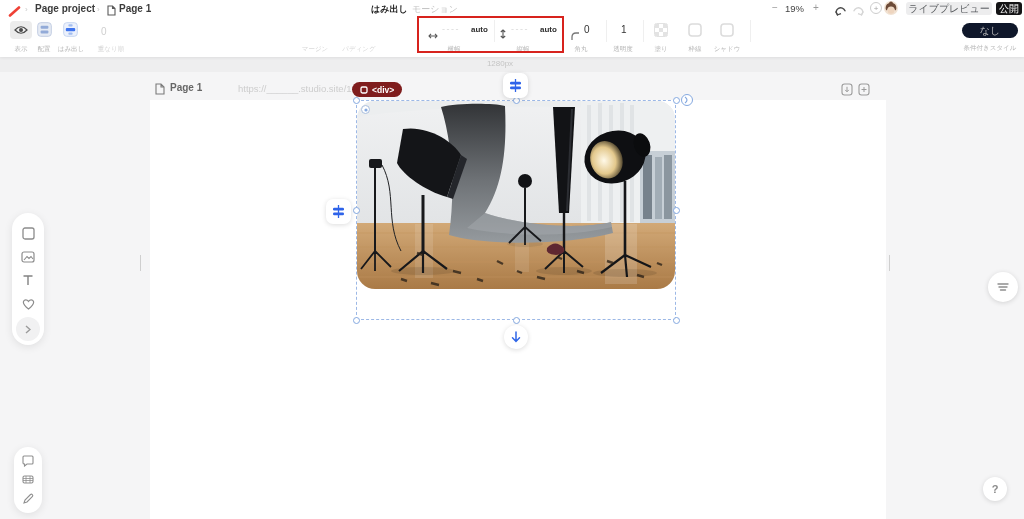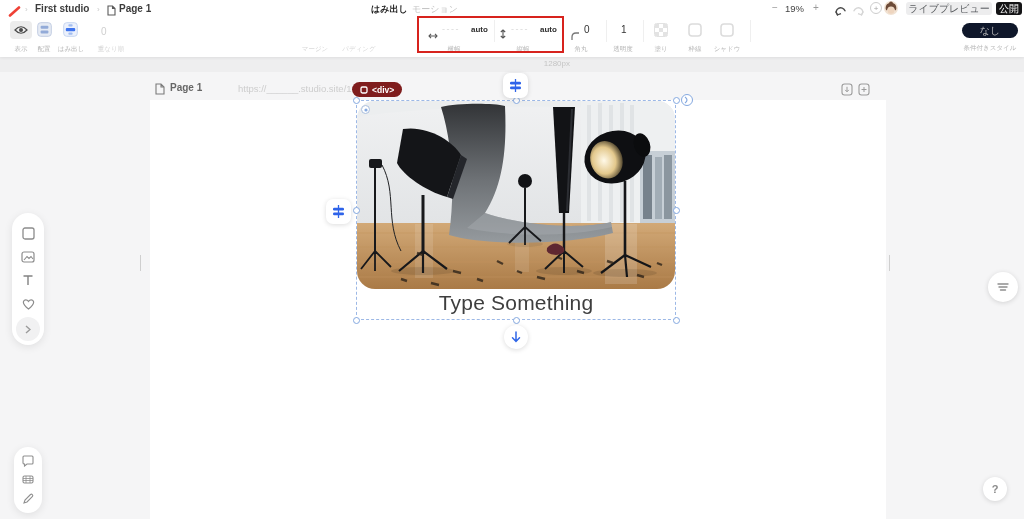--- a/index.html
+++ b/index.html
@@ -59,21 +59,21 @@
 <div id="app">
 
   <header id="topbar">
 
     <span class="abs" style="left:8px;top:3px;">
       <svg width="13" height="11">
           <path d="M2,9.5 L11,1.5" stroke="#ef4136" stroke-width="2.6" stroke-linecap="round"></path>
         </svg>
     </span>
     <span class="abs crumb-sep" style="left:25px;top:5px;">›</span>
-    <span class="abs crumb-label" style="left:35px;top:3px;">First studio</span>
+    <span class="abs crumb-label" style="left:35px;top:3px;">Page project</span>
     <span class="abs crumb-sep" style="left:97px;top:5px;">›</span>
     <span class="abs" style="left:107px;top:2px;">
       <svg width="9" height="11">
           <path d="M1,1 h4.5 L8,3.5 V10 H1 Z M5.5,1 V3.5 H8" fill="none" stroke="#5a5a5a" stroke-width="1.1"></path>
         </svg>
     </span>
     <span class="abs crumb-label" style="left:119px;top:3px;">Page 1</span>
 
     <span class="abs tab active" style="left:366px;top:2px;padding:1px 5px;">はみ出し</span>
     <span class="abs tab inactive" style="left:412px;top:3px;">モーション</span>
@@ -205,21 +205,21 @@
     </span>
     <span class="abs tb-label" style="left:711px;top:45px;width:32px;">シャドウ</span>
 
     <div class="abs tb-div" style="left:750px;top:20px;"></div>
 
     <span class="abs pill-btn" style="left:962px;top:23px;width:56px;height:15px;background:#0f172a;color:#b9b9b9;border-radius:8px;">なし</span>
     <span class="abs tb-label" style="left:958px;top:44px;width:64px;">条件付きスタイル</span>
   </header>
 
   <div id="ruler-band">
-    <div id="ruler-label" class="abs" style="left:470px;top:2px;width:100px;text-align:right;">1280px</div>
+    <div id="ruler-label" class="abs" style="left:450px;top:2px;width:100px;">1280px</div>
   </div>
 
   <span class="abs" style="left:155px;top:81px;z-index:3;">
     <svg width="10" height="12">
         <path d="M1,1 h5 L9,4 V11 H1 Z M6,1 V4 H9" fill="none" stroke="#7a7a7a" stroke-width="1.1"></path>
       </svg>
   </span>
   <span class="abs" style="left:170px;top:82px;font-size:10px;color:#666;font-weight:600;z-index:3;">Page 1</span>
   <span class="abs" style="left:238px;top:83px;font-size:9.5px;color:#cdcdcd;z-index:3;">https://______.studio.site/1</span>
 
@@ -310,21 +310,20 @@
         <ellipse cx="258" cy="56" rx="31" ry="26" fill="#0e0f12"></ellipse>
         <ellipse cx="249" cy="56" rx="16" ry="19" fill="url(#glow)"></ellipse>
       </g>
       <ellipse cx="285" cy="44" rx="8" ry="12" fill="#0b0c0e" transform="rotate(-18 285 44)"></ellipse>
       <path d="M268,80 V154" stroke="#141518" stroke-width="2.6"></path>
       <path d="M268,154 L244,172 M268,154 L270,176 M268,154 L294,166" stroke="#141518" stroke-width="2.2"></path>
       <path d="M60,152 l6,2 M96,170 l8,2 M140,160 l6,3 M180,176 l8,2 M120,178 l6,2 M220,170 l7,2 M250,160 l6,2 M74,182 l8,2 M160,170 l5,2 M200,156 l5,2 M280,174 l7,2 M300,162 l5,2 M44,178 l6,2" stroke="#2e241a" stroke-width="2.4" opacity="0.8"></path>
     </svg>
   </div>
 
-  <div id="canvas-text" class="abs" style="left:357px;top:291px;width:318px;">Type Something</div>
 
   <div class="abs handle" style="left:353px;top:97px;"></div>
   <div class="abs handle" style="left:513px;top:97px;"></div>
   <div class="abs handle" style="left:673px;top:97px;"></div>
   <div class="abs handle" style="left:353px;top:207px;"></div>
   <div class="abs handle" style="left:673px;top:207px;"></div>
   <div class="abs handle" style="left:353px;top:317px;"></div>
   <div class="abs handle" style="left:513px;top:317px;"></div>
   <div class="abs handle" style="left:673px;top:317px;"></div>
 

